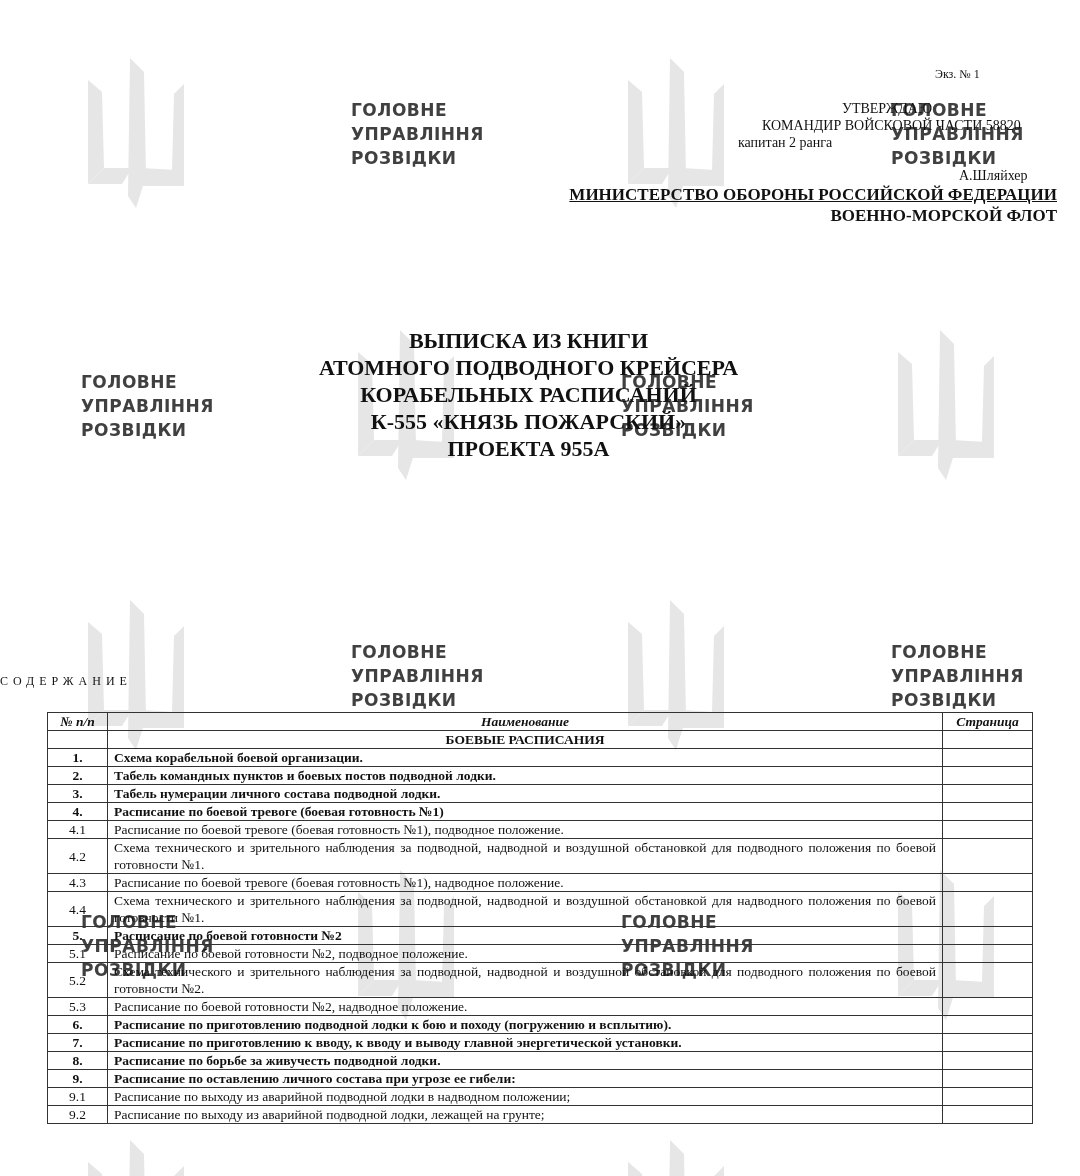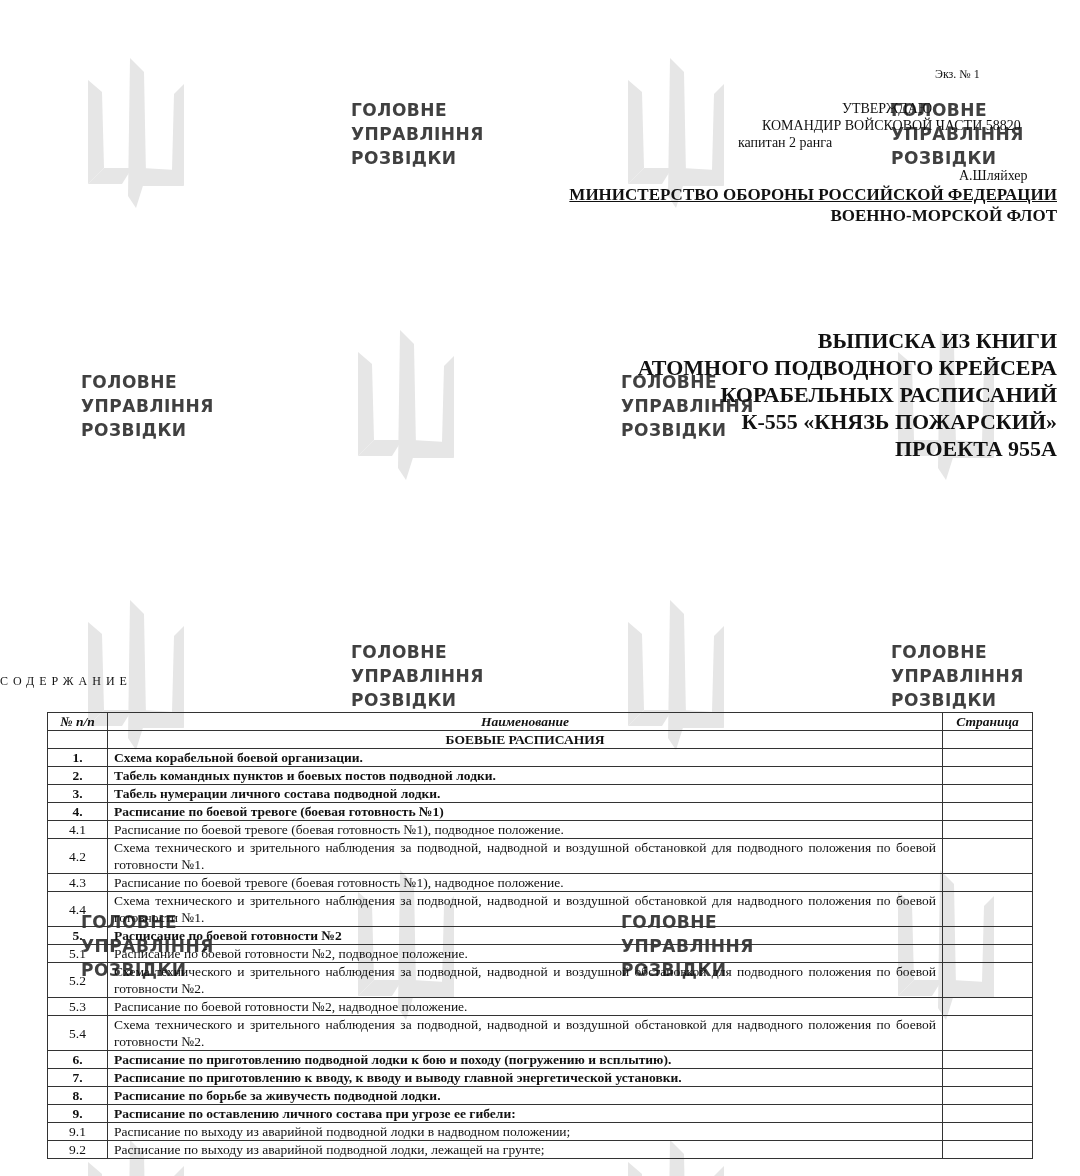--- a/index.html
+++ b/index.html
@@ -22,21 +22,21 @@
   .approve { position: absolute; font-size: 14px; white-space: nowrap; }
   .approve.a1 { left: 842px; top: 101px; }
   .approve.a2 { left: 762px; top: 118px; }
   .approve.a3 { left: 738px; top: 135px; }
   .approve.a4 { left: 959px; top: 168px; }
 
   .ministry { position: absolute; left: 0; width: 1057px; text-align: right; font-weight: bold; font-size: 17px; }
   .ministry.m1 { top: 185px; text-decoration: underline; }
   .ministry.m2 { top: 206px; }
 
-  .title-block { position: absolute; left: 0; width: 1057px; top: 327px; text-align: right; font-weight: bold; font-size: 22px; line-height: 27px; }
+  .title-block { position: absolute; left: 0; width: 1057px; top: 327px; text-align: center; font-weight: bold; font-size: 22px; line-height: 27px; }
 
   .toc-heading { position: absolute; left: 0; width: 1057px; top: 674px; text-align: left; font-weight: normal; font-size: 12px; letter-spacing: 5px; }
 
   table.toc {
     position: absolute; left: 47px; top: 712px; width: 986px;
     border-collapse: collapse; font-size: 13.5px; table-layout: fixed;
   }
   table.toc td, table.toc th { border: 1px solid #333; padding: 0 6px; line-height: 17px; vertical-align: middle; }
   table.toc th { font-weight: bold; font-size: 13.5px; font-style: italic; }
   table.toc col.c1 { width: 60px; }
@@ -274,25 +274,20 @@
         <tr>
           <td class="num">5.2</td>
           <td class="name">Схема технического и зрительного наблюдения за подводной, надводной и воздушной обстановкой для подводного положения по боевой готовности №2.</td>
           <td class="page"></td>
         </tr>
         <tr>
           <td class="num">5.3</td>
           <td class="name">Расписание по боевой готовности №2, надводное положение.</td>
           <td class="page"></td>
         </tr>
-        <tr>
-          <td class="num">5.4</td>
-          <td class="name">Схема технического и зрительного наблюдения за подводной, надводной и воздушной обстановкой для надводного положения по боевой готовности №2.</td>
-          <td class="page"></td>
-        </tr>
         <tr class="bold">
           <td class="num">6.</td>
           <td class="name">Расписание по приготовлению подводной лодки к бою и походу (погружению и всплытию).</td>
           <td class="page"></td>
         </tr>
         <tr class="bold">
           <td class="num">7.</td>
           <td class="name">Расписание по приготовлению к вводу, к вводу и выводу главной энергетической установки.</td>
           <td class="page"></td>
         </tr>

